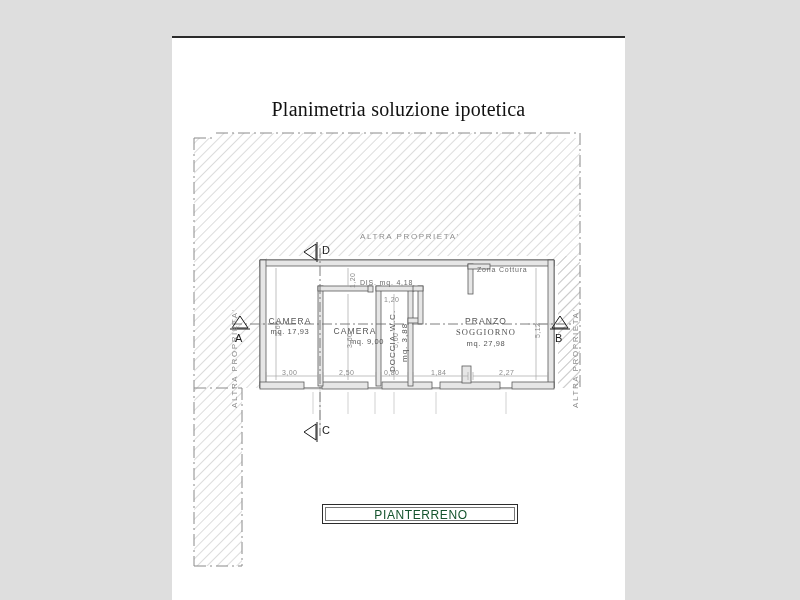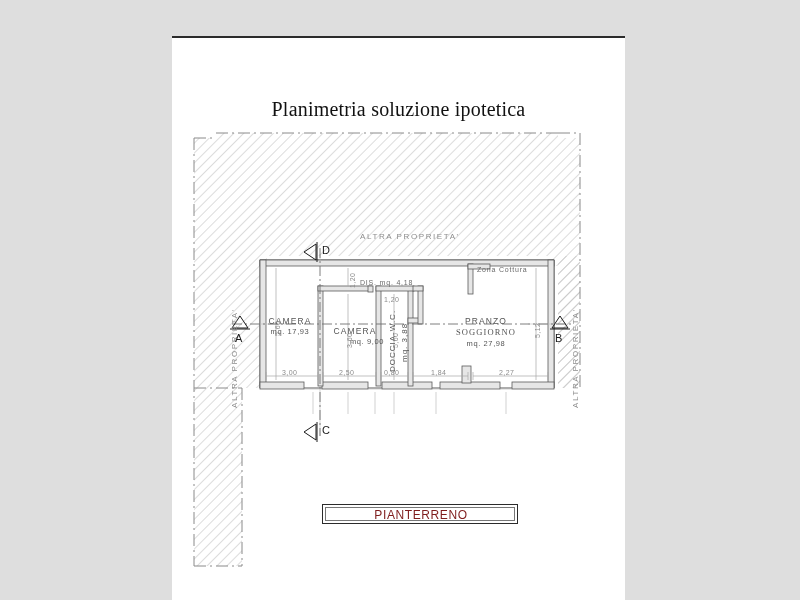--- a/index.html
+++ b/index.html
@@ -138,21 +138,21 @@
   }
   #caption-text {
     position: absolute;
     left: 0; top: 0;
     width: 196px;
     height: 20px;
     line-height: 20px;
     text-align: center;
     font-size: 12px;
     letter-spacing: .6px;
-    color: #7f1d1d;
+    color: #14532d;
   }
 </style>
 </head>
 <body>
 
 <div id="stage">
   <div id="page">
     <div id="page-top-rule"></div>
 
     <div id="title">Planimetria soluzione ipotetica</div>

